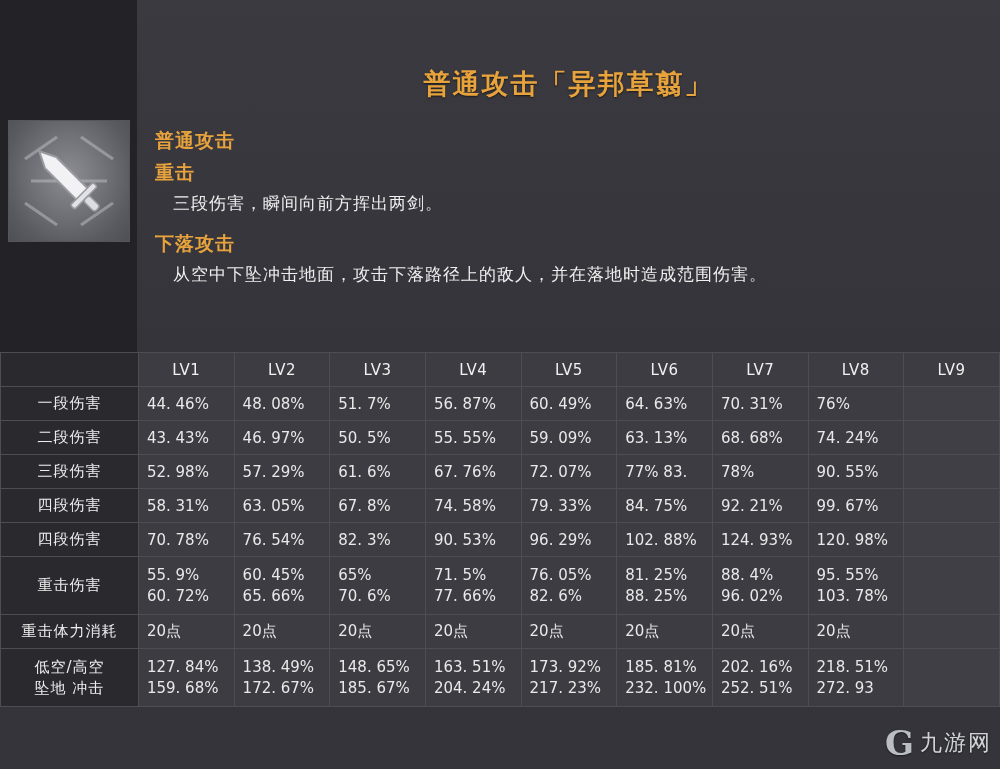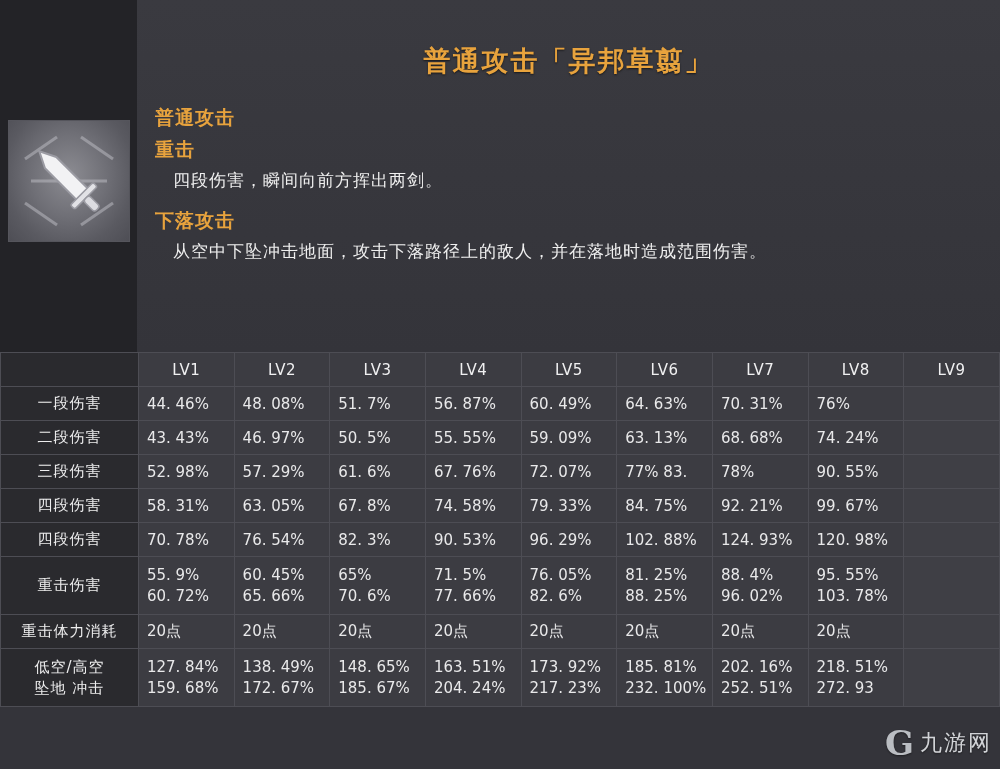--- a/index.html
+++ b/index.html
@@ -44,21 +44,21 @@
     flex: 1;
     position: relative;
     padding: 0;
   }
   .title {
     text-align: center;
     color: #e8a33d;
     font-size: 27px;
     font-weight: bold;
     letter-spacing: 2px;
-    padding-top: 43px;
+    padding-top: 66px;
     text-shadow: 0 1px 2px rgba(0,0,0,.6);
   }
   .sections { padding: 26px 0 0 18px; }
   .sec-head {
     color: #e8a33d;
     font-size: 19px;
     font-weight: bold;
     margin: 0 0 6px 0;
     letter-spacing: 1px;
   }
@@ -163,21 +163,21 @@
       </div>
     </div>
 
     <div class="header-body">
       <div class="title">普通攻击「异邦草翦」</div>
 
       <div class="sections">
         <div class="sec-head">普通攻击</div>
 
         <div class="sec-head second">重击</div>
-        <div class="sec-body">四段伤害，瞬间向前方挥出两剑。</div>
+        <div class="sec-body">三段伤害，瞬间向前方挥出两剑。</div>
 
         <div class="sec-head second">下落攻击</div>
         <div class="sec-body">从空中下坠冲击地面，攻击下落路径上的敌人，并在落地时造成范围伤害。</div>
       </div>
     </div>
   </div>
 
   <div class="tbl-wrap">
     <table class="stats">
       <colgroup>

